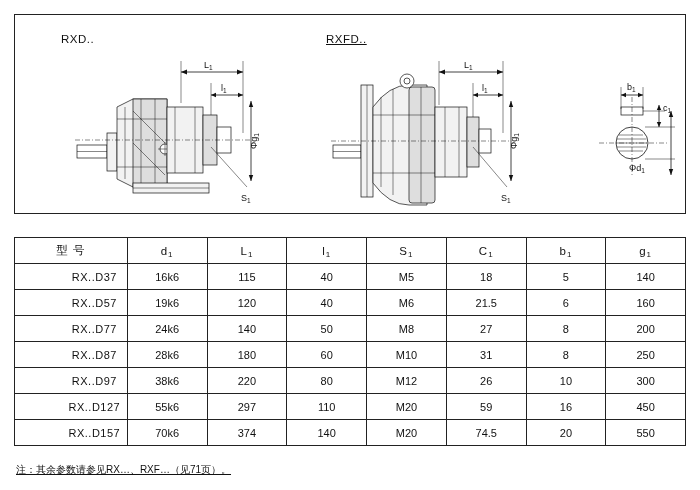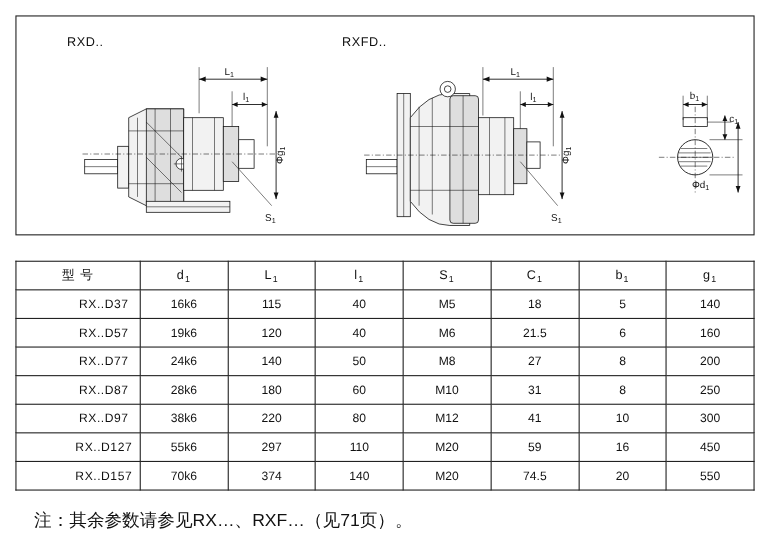--- a/index.html
+++ b/index.html
@@ -31,21 +31,21 @@
     border: 1px solid #222;
     box-sizing: border-box;
   }
   .fig-title {
     position: absolute;
     font-size: 11.5px;
     letter-spacing: 0.5px;
     color: #111;
   }
   .fig-title.t1 { left: 46px; top: 18px; }
-  .fig-title.t2 { left: 296px; top: 18px; }
+  .fig-title.t2 { left: 311px; top: 18px; text-decoration: underline; }
 
   svg.figsvg {
     position: absolute;
     left: 0; top: 0;
     width: 672px; height: 198px;
   }
   svg.figsvg text {
     font-family: "Liberation Sans", sans-serif;
     font-size: 9px;
     fill: #111;
@@ -79,24 +79,25 @@
     letter-spacing: 1px;
   }
   table.spec td.model {
     letter-spacing: 0.5px;
     padding-left: 47px;
   }
   .sub { font-size: 8px; vertical-align: baseline; position: relative; top: 2px; }
 
   .note {
     position: absolute;
-    left: 31px;
+    left: 16px;
     top: 463px;
-    font-size: 16px;
+    font-size: 10px;
     color: #111;
+    text-decoration: underline;
   }
 </style>
 </head>
 <body>
 
 <div class="page">
 
   <div class="figure-panel">
 
     <div class="fig-title t1">RXD..</div>
@@ -303,21 +304,21 @@
         <td>31</td>
         <td>8</td>
         <td>250</td>
       </tr>
       <tr>
         <td class="model">RX..D97</td>
         <td>38k6</td>
         <td>220</td>
         <td>80</td>
         <td>M12</td>
-        <td>41</td>
+        <td>26</td>
         <td>10</td>
         <td>300</td>
       </tr>
       <tr>
         <td class="model">RX..D127</td>
         <td>55k6</td>
         <td>297</td>
         <td>110</td>
         <td>M20</td>
         <td>59</td>

